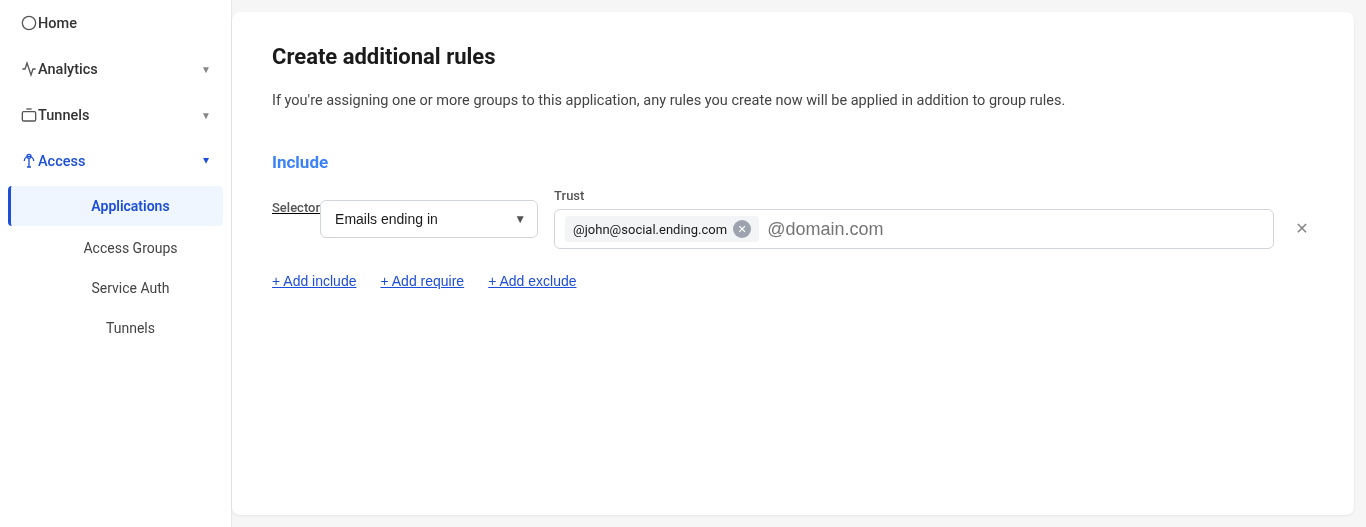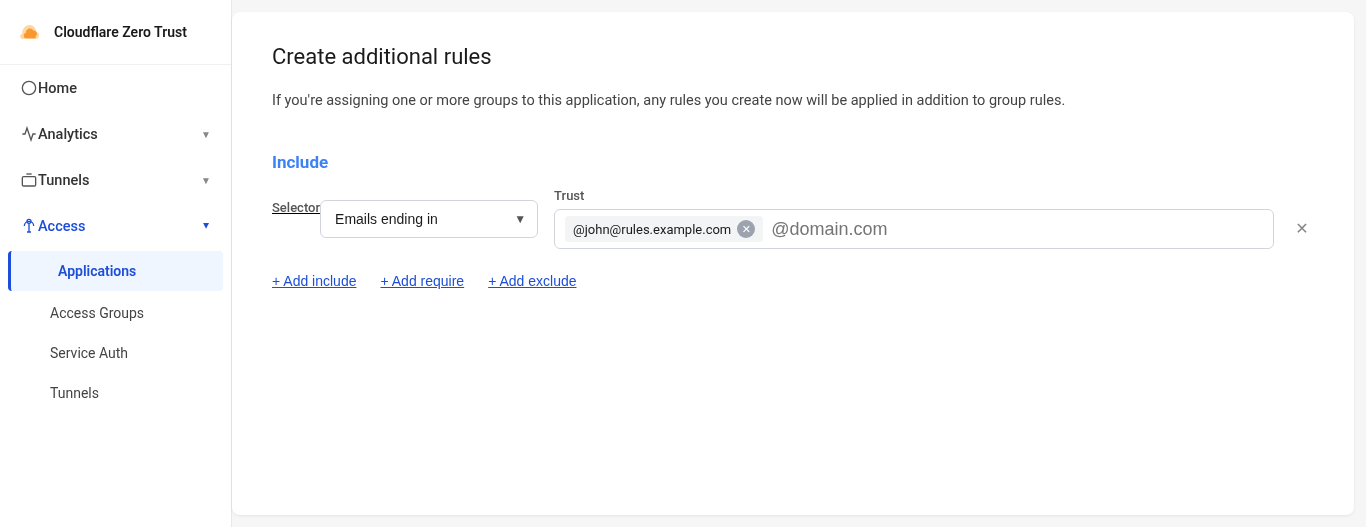--- a/index.html
+++ b/index.html
@@ -83,20 +83,21 @@
     }
 
     .nav-item.active-section .nav-chevron {
       color: #1d4ed8;
       transform: rotate(180deg);
     }
 
     .sidebar-sub-items {
       display: flex;
       flex-direction: column;
+      text-align: center;
     }
 
     .sub-item {
       padding: 12px 20px 12px 50px;
       font-size: 14px;
       color: #444;
       cursor: pointer;
       font-weight: 400;
     }
 
@@ -116,21 +117,21 @@
       background: #fff;
       padding: 32px 40px;
       overflow-y: auto;
       border-radius: 8px;
       margin: 12px 12px 12px 0;
       box-shadow: 0 1px 3px rgba(0,0,0,0.08);
     }
 
     .page-title {
       font-size: 22px;
-      font-weight: 400;
+      font-weight: 700;
       color: #1a1a1a;
       margin-bottom: 20px;
     }
 
     .page-description {
       font-size: 14.5px;
       color: #444;
       line-height: 1.6;
       max-width: 900px;
       margin-bottom: 40px;
@@ -277,29 +278,20 @@
     .cf-logo {
       display: flex;
       align-items: center;
       justify-content: center;
     }
   </style>
 </head>
 <body>
 
 <nav class="sidebar">
-  <div class="sidebar-logo">
-    <div class="cf-logo">
-      <svg class="logo-icon" viewBox="0 0 40 40" fill="none" xmlns="http://www.w3.org/2000/svg">
-        <path d="M27 26.5c1.7-.6 2.9-2.2 2.9-4.1 0-2.4-2-4.4-4.4-4.4-.3 0-.6 0-.9.1C24.2 16.3 22.3 15 20 15c-3.3 0-6 2.7-6 6 0 .2 0 .4.1.6C12.3 22 11 23.5 11 25.3c0 1.9 1.5 3.5 3.4 3.7h12.3c.9 0 1.6-.7 1.6-1.6 0-.7-.5-1.3-1.3-0.9z" fill="#F6821F"></path>
-        <path d="M20 10C14 10 9 15 9 21c0 .3 0 .7.1 1C7.3 22.7 6 24.3 6 26.2c0 2.1 1.7 3.8 3.8 3.8H28c2.8 0 5-2.2 5-5 0-2.4-1.7-4.4-4-4.9C28.7 14.7 24.7 10 20 10z" fill="#FBAD41" opacity="0.5"></path>
-      </svg>
-    </div>
-    <span class="sidebar-logo-text">Cloudflare Zero Trust</span>
-  </div>
 
   <div class="nav-item">
     <div class="nav-item-left">
       <span class="nav-icon">
         <svg width="16" height="16" viewBox="0 0 24 24" fill="none" stroke="currentColor" stroke-width="2">
           <circle cx="12" cy="12" r="10"></circle>
         </svg>
       </span>
       <span>Home</span>
     </div>
@@ -381,21 +373,21 @@
           <option>Service Token</option>
         </select>
         <span class="chevron-down">▼</span>
       </div>
     </div>
 
     <div class="value-wrapper">
       <div class="field-label">Trust</div>
       <div class="value-input-container">
         <div class="tag">
-          <span>@john@rules.example.com</span>
+          <span>@john@social.ending.com</span>
           <span class="tag-remove">✕</span>
         </div>
         <input type="text" class="value-text-input" placeholder="@domain.com" style="">
       </div>
     </div>
 
     <span class="row-remove-btn">✕</span>
   </div>
 
   <div class="add-buttons">

